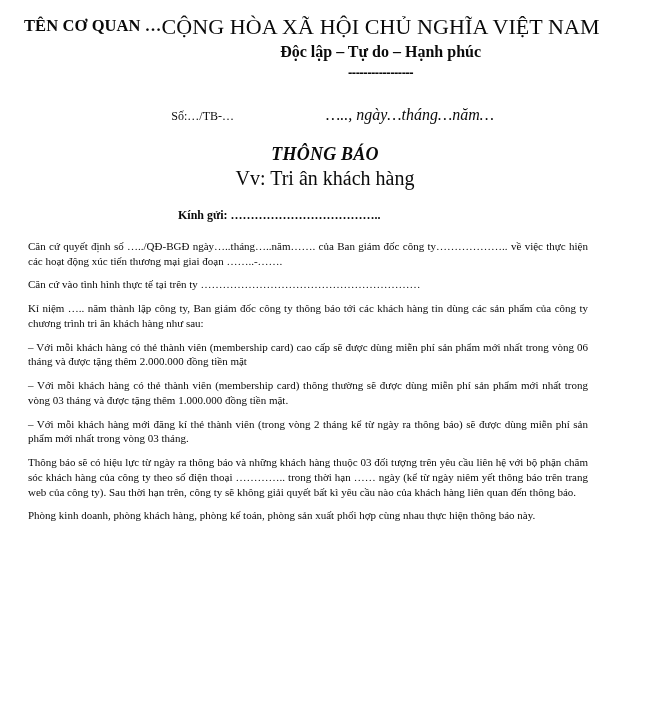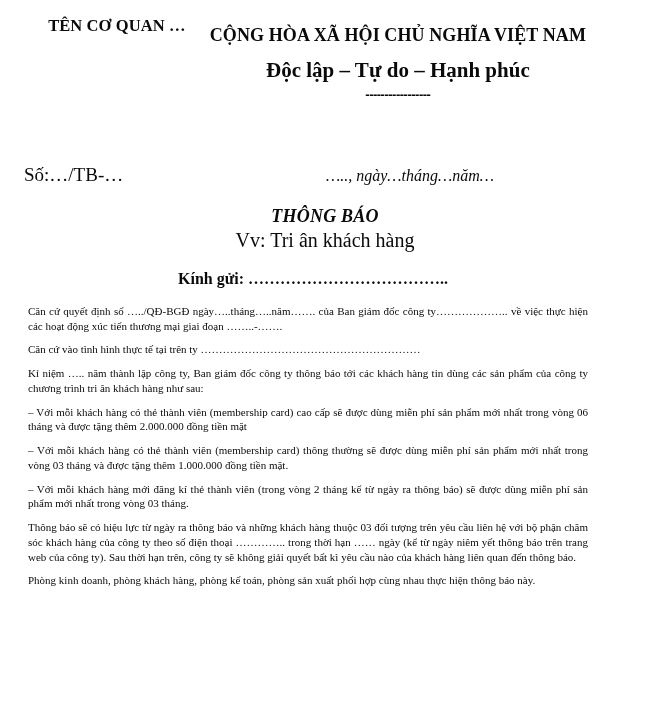--- a/index.html
+++ b/index.html
@@ -38,53 +38,51 @@
     flex: 1;
     text-align: center;
   }
   .org-name {
     font-weight: bold;
     font-size: 16.5px;
     letter-spacing: 0.1px;
     white-space: nowrap;
   }
   .nation-name {
-    font-weight: bold;
-    font-size: 18px;
+    font-weight: normal;
+    font-size: 22px;
     letter-spacing: 0.1px;
     white-space: nowrap;
-    margin-top: 11px;
   }
   .motto {
     font-weight: bold;
-    font-size: 21px;
-    margin-top: 12px;
+    font-size: 16px;
+    margin-top: 3px;
     white-space: nowrap;
   }
   .rule {
     font-size: 13px;
     letter-spacing: -0.5px;
     margin-top: 4px;
     font-family: "Liberation Sans", sans-serif;
     font-weight: 700;
   }
 
   
   .numdate {
     display: flex;
     flex-direction: row;
     align-items: baseline;
     padding: 0 24px;
     margin-top: 26px;
   }
   .doc-number {
     width: 210px;
-    text-align: left;
-    font-size: 19px;
-    margin-top: 36px;
+    text-align: right;
+    font-size: 12px;
   }
   .doc-date {
     flex: 1;
     text-align: center;
     font-style: italic;
     font-size: 16px;
   }
 
   
   .title-block {
@@ -99,21 +97,21 @@
     font-style: italic;
   }
   .doc-subject {
     font-weight: normal;
     font-size: 20px;
     margin-top: 2px;
   }
 
   .recipient {
     font-weight: bold;
-    font-size: 16px;
+    font-size: 12px;
     margin-top: 18px;
     padding-left: 178px;
   }
 
   
   .body-block {
     padding: 0 22px 0 28px;
     margin-top: 16px;
   }
   .para {

